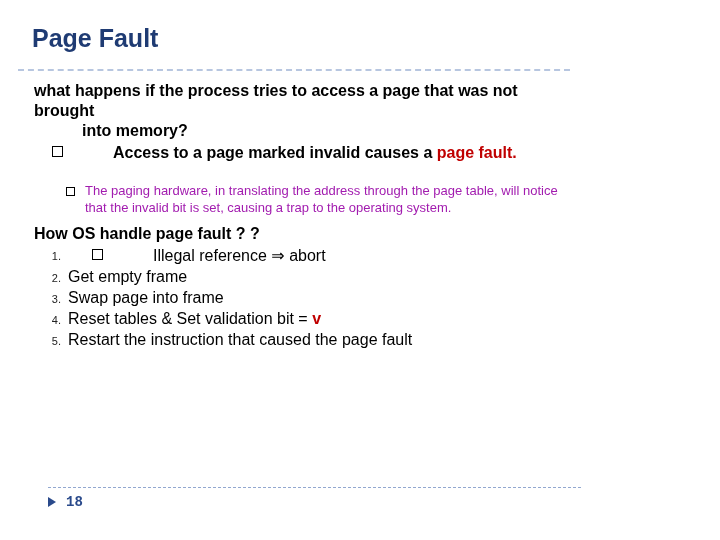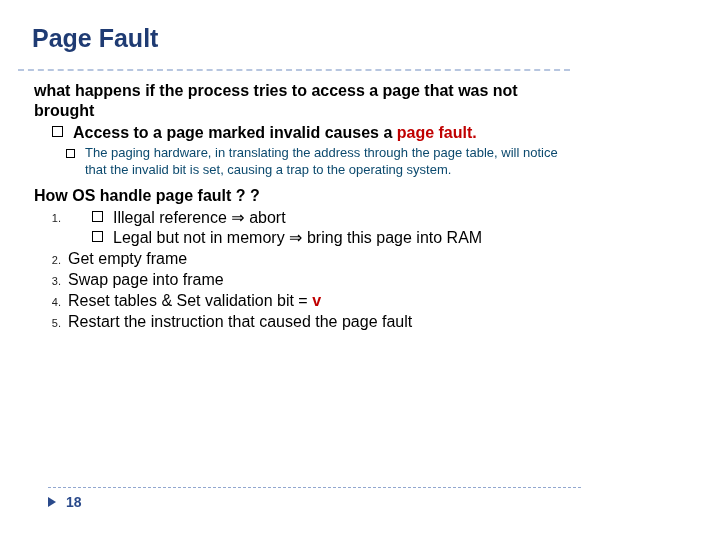--- a/index.html
+++ b/index.html
@@ -36,20 +36,21 @@
   .q {
     font-weight: bold;
   }
   .q .indent2 {
     display: block;
     margin-left: 48px;
   }
   .bullet-row {
     display: flex;
     margin-top: 2px;
+    gap: 40px;
   }
   .sq {
     display: inline-block;
     width: 11px;
     height: 11px;
     border: 1.5px solid #000;
     margin-right: 10px;
     flex: 0 0 auto;
     margin-top: 3px;
     box-sizing: border-box;
@@ -57,23 +58,23 @@
   .sq-sm {
     width: 9px;
     height: 9px;
     border-width: 1px;
     margin-top: 4px;
   }
   .bold { font-weight: bold; }
   .red-bold { color: #c00000; font-weight: bold; }
   .sub {
     margin-left: 32px;
-    margin-top: 2px;
+    margin-top: 20px;
     font-size: 13px;
-    color: #0c4a6e;
+    color: #a21caf;
     display: flex;
   }
   .sub .txt { line-height: 1.3; }
 
   .howtitle {
     font-weight: bold;
     margin-top: 7px;
     font-size: 16px;
   }
   ol.steps {
@@ -93,20 +94,21 @@
     margin-left: 24px;
     margin-top: 2px;
   }
   .inner-bullets .bullet-row { margin-top: 0; }
 
   .footer {
     position: absolute;
     left: 48px;
     right: 7px;
     bottom: 30px;
+    font-family: Liberation Mono, monospace;
   }
   .divider-bot {
     border-top: 1.5px dashed #92a8d0;
     margin-bottom: 6px;
   }
   .pg-row {
     display: flex;
     align-items: center;
   }
   .tri {
@@ -123,20 +125,21 @@
 
 <div class="slide">
 
   <div class="title">Page Fault</div>
   <div class="divider-top"></div>
 
   <div class="content">
 
     <div class="q">
       <span>what happens if the process tries to access a page that was not brought</span>
+      <span class="indent2">into memory?</span>
     </div>
 
     <div class="bullet-row" style="margin-left:18px;">
       <span class="sq"></span>
       <span class="bold">
         <span>Access to a page marked invalid causes a </span><span class="red-bold">page fault.</span>
       </span>
     </div>
 
     <div class="sub">
@@ -148,26 +151,20 @@
 
     <ol class="steps">
       <li>
         <div class="inner-bullets">
           <div class="bullet-row">
             <span class="sq"></span>
             <span>
               <span>Illegal reference </span><span>⇒</span><span> abort</span>
             </span>
           </div>
-          <div class="bullet-row">
-            <span class="sq"></span>
-            <span>
-              <span>Legal but not in memory </span><span>⇒</span><span> bring this page into RAM</span>
-            </span>
-          </div>
         </div>
       </li>
       <li>Get empty frame</li>
       <li>Swap page into frame</li>
       <li>
         <span>Reset tables &amp; Set validation bit = </span><span class="red-bold">v</span>
       </li>
       <li>Restart the instruction that caused the page fault</li>
     </ol>
 

